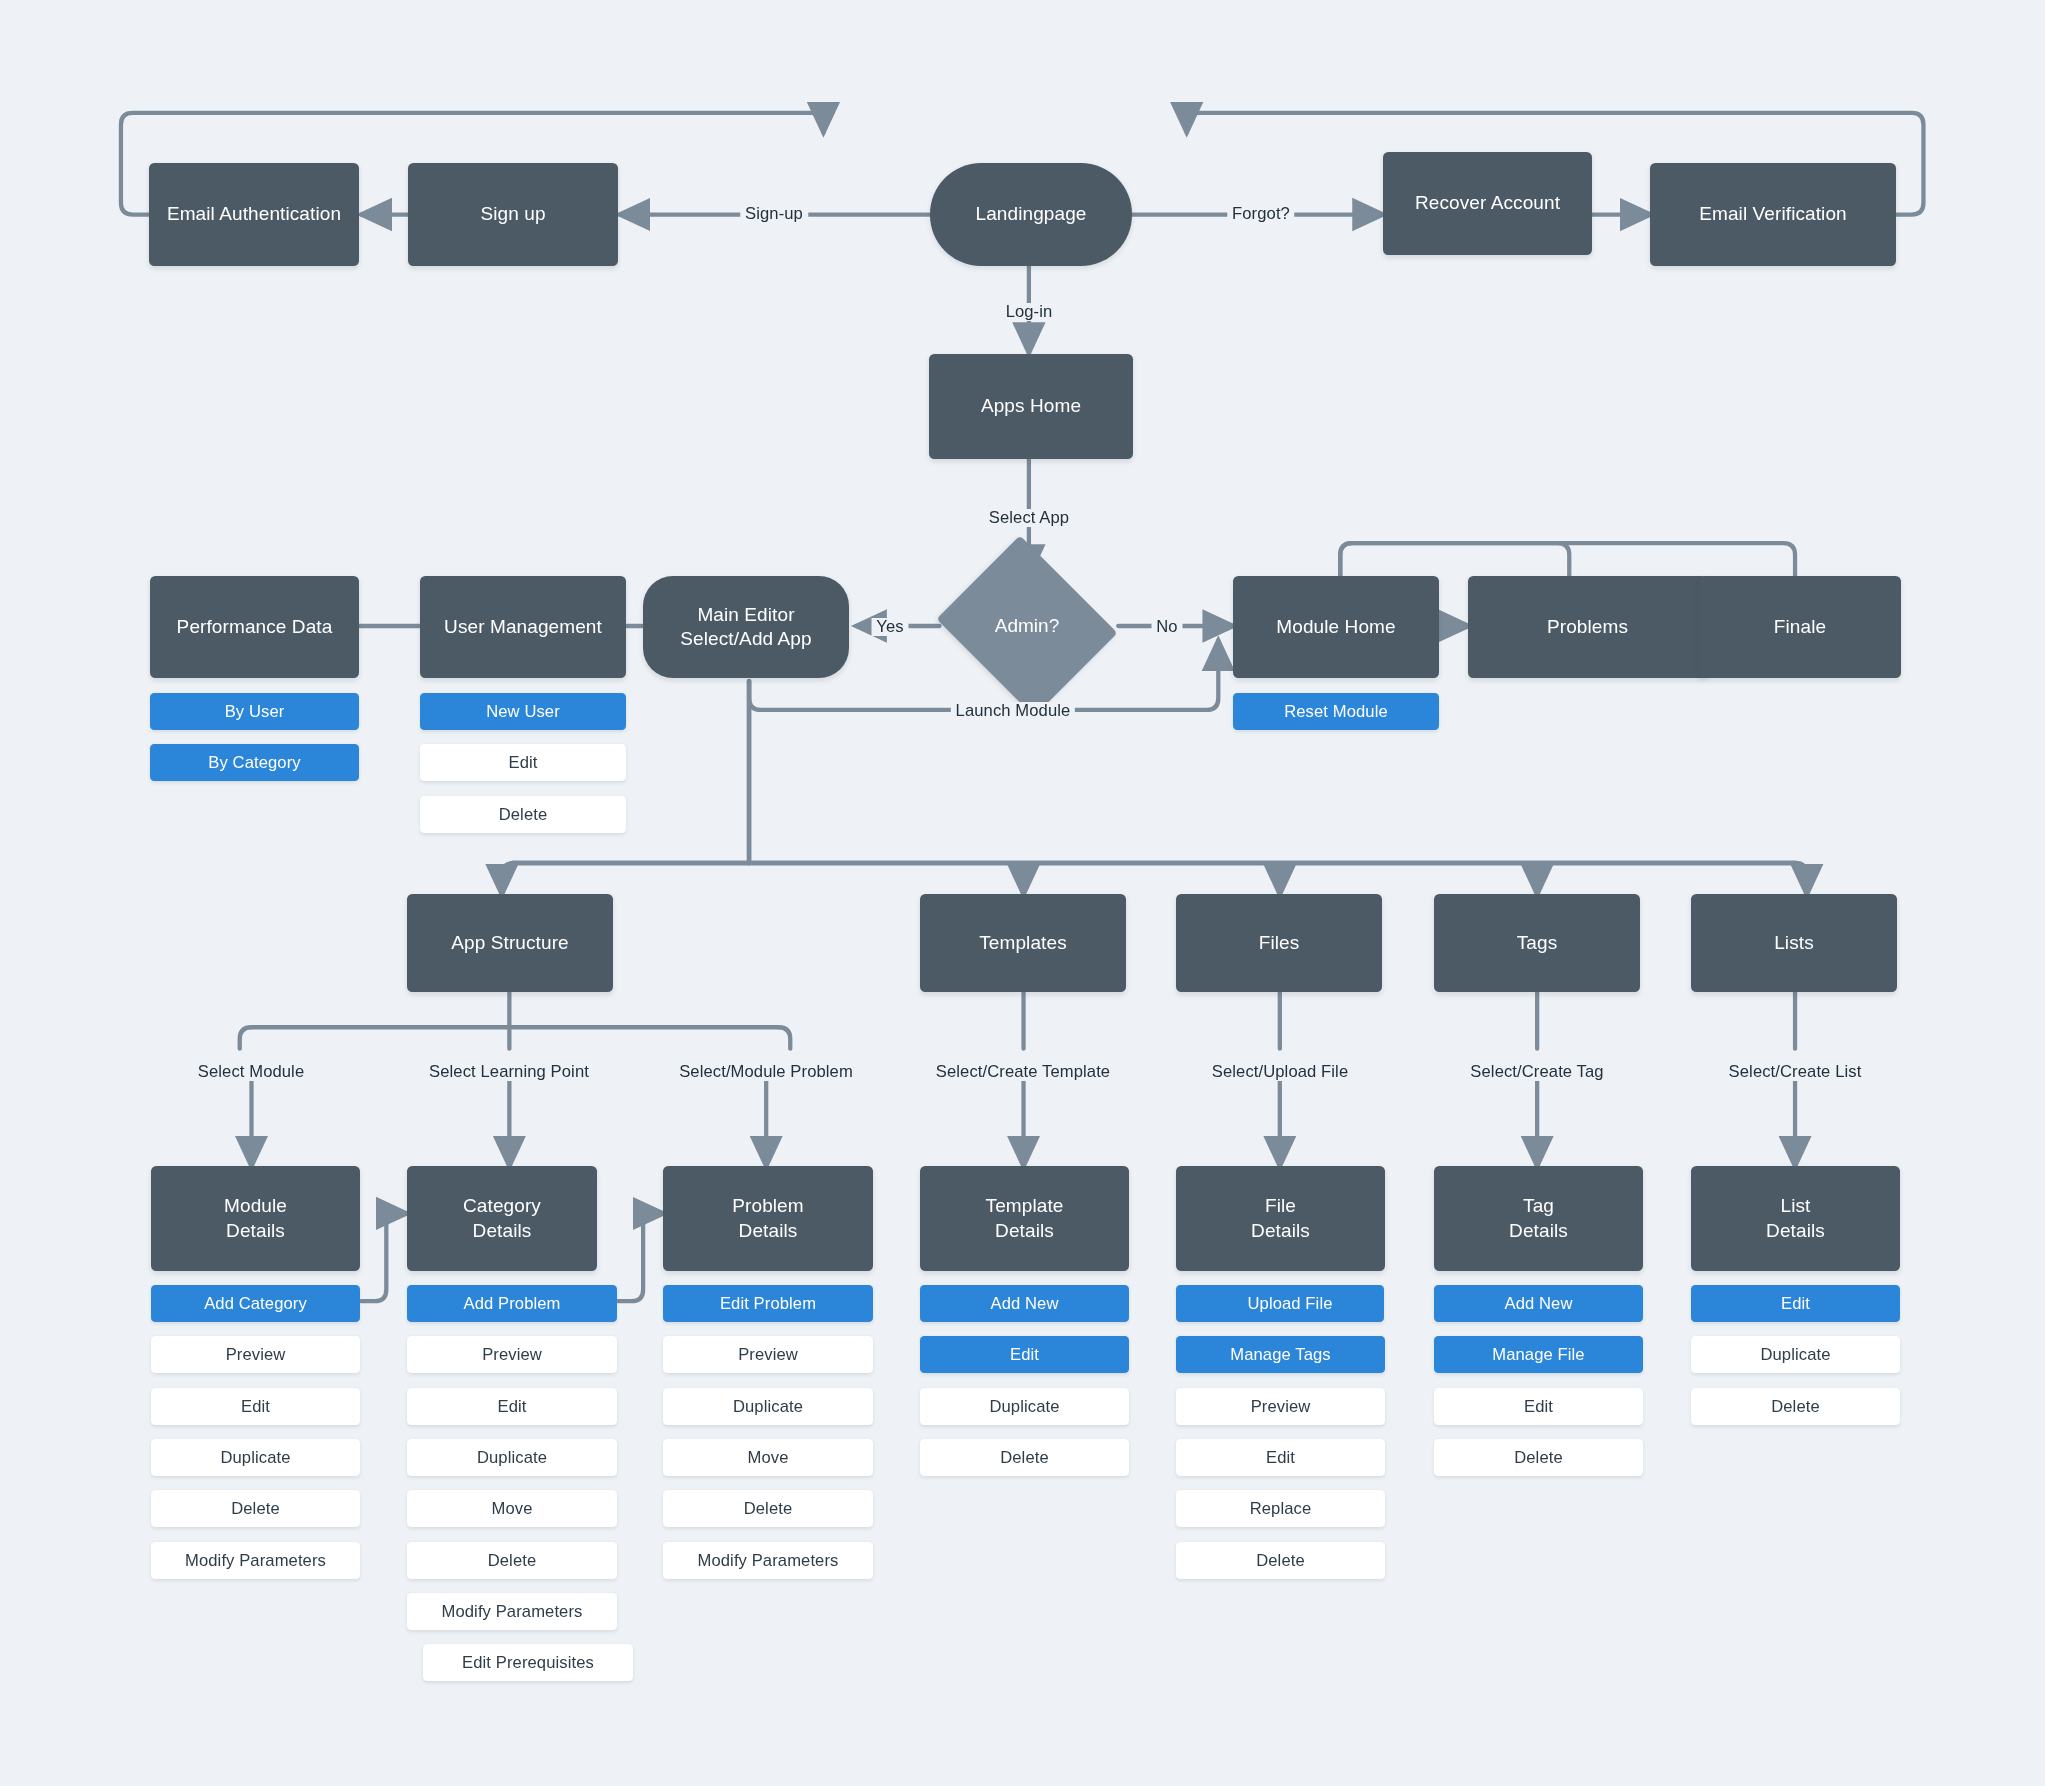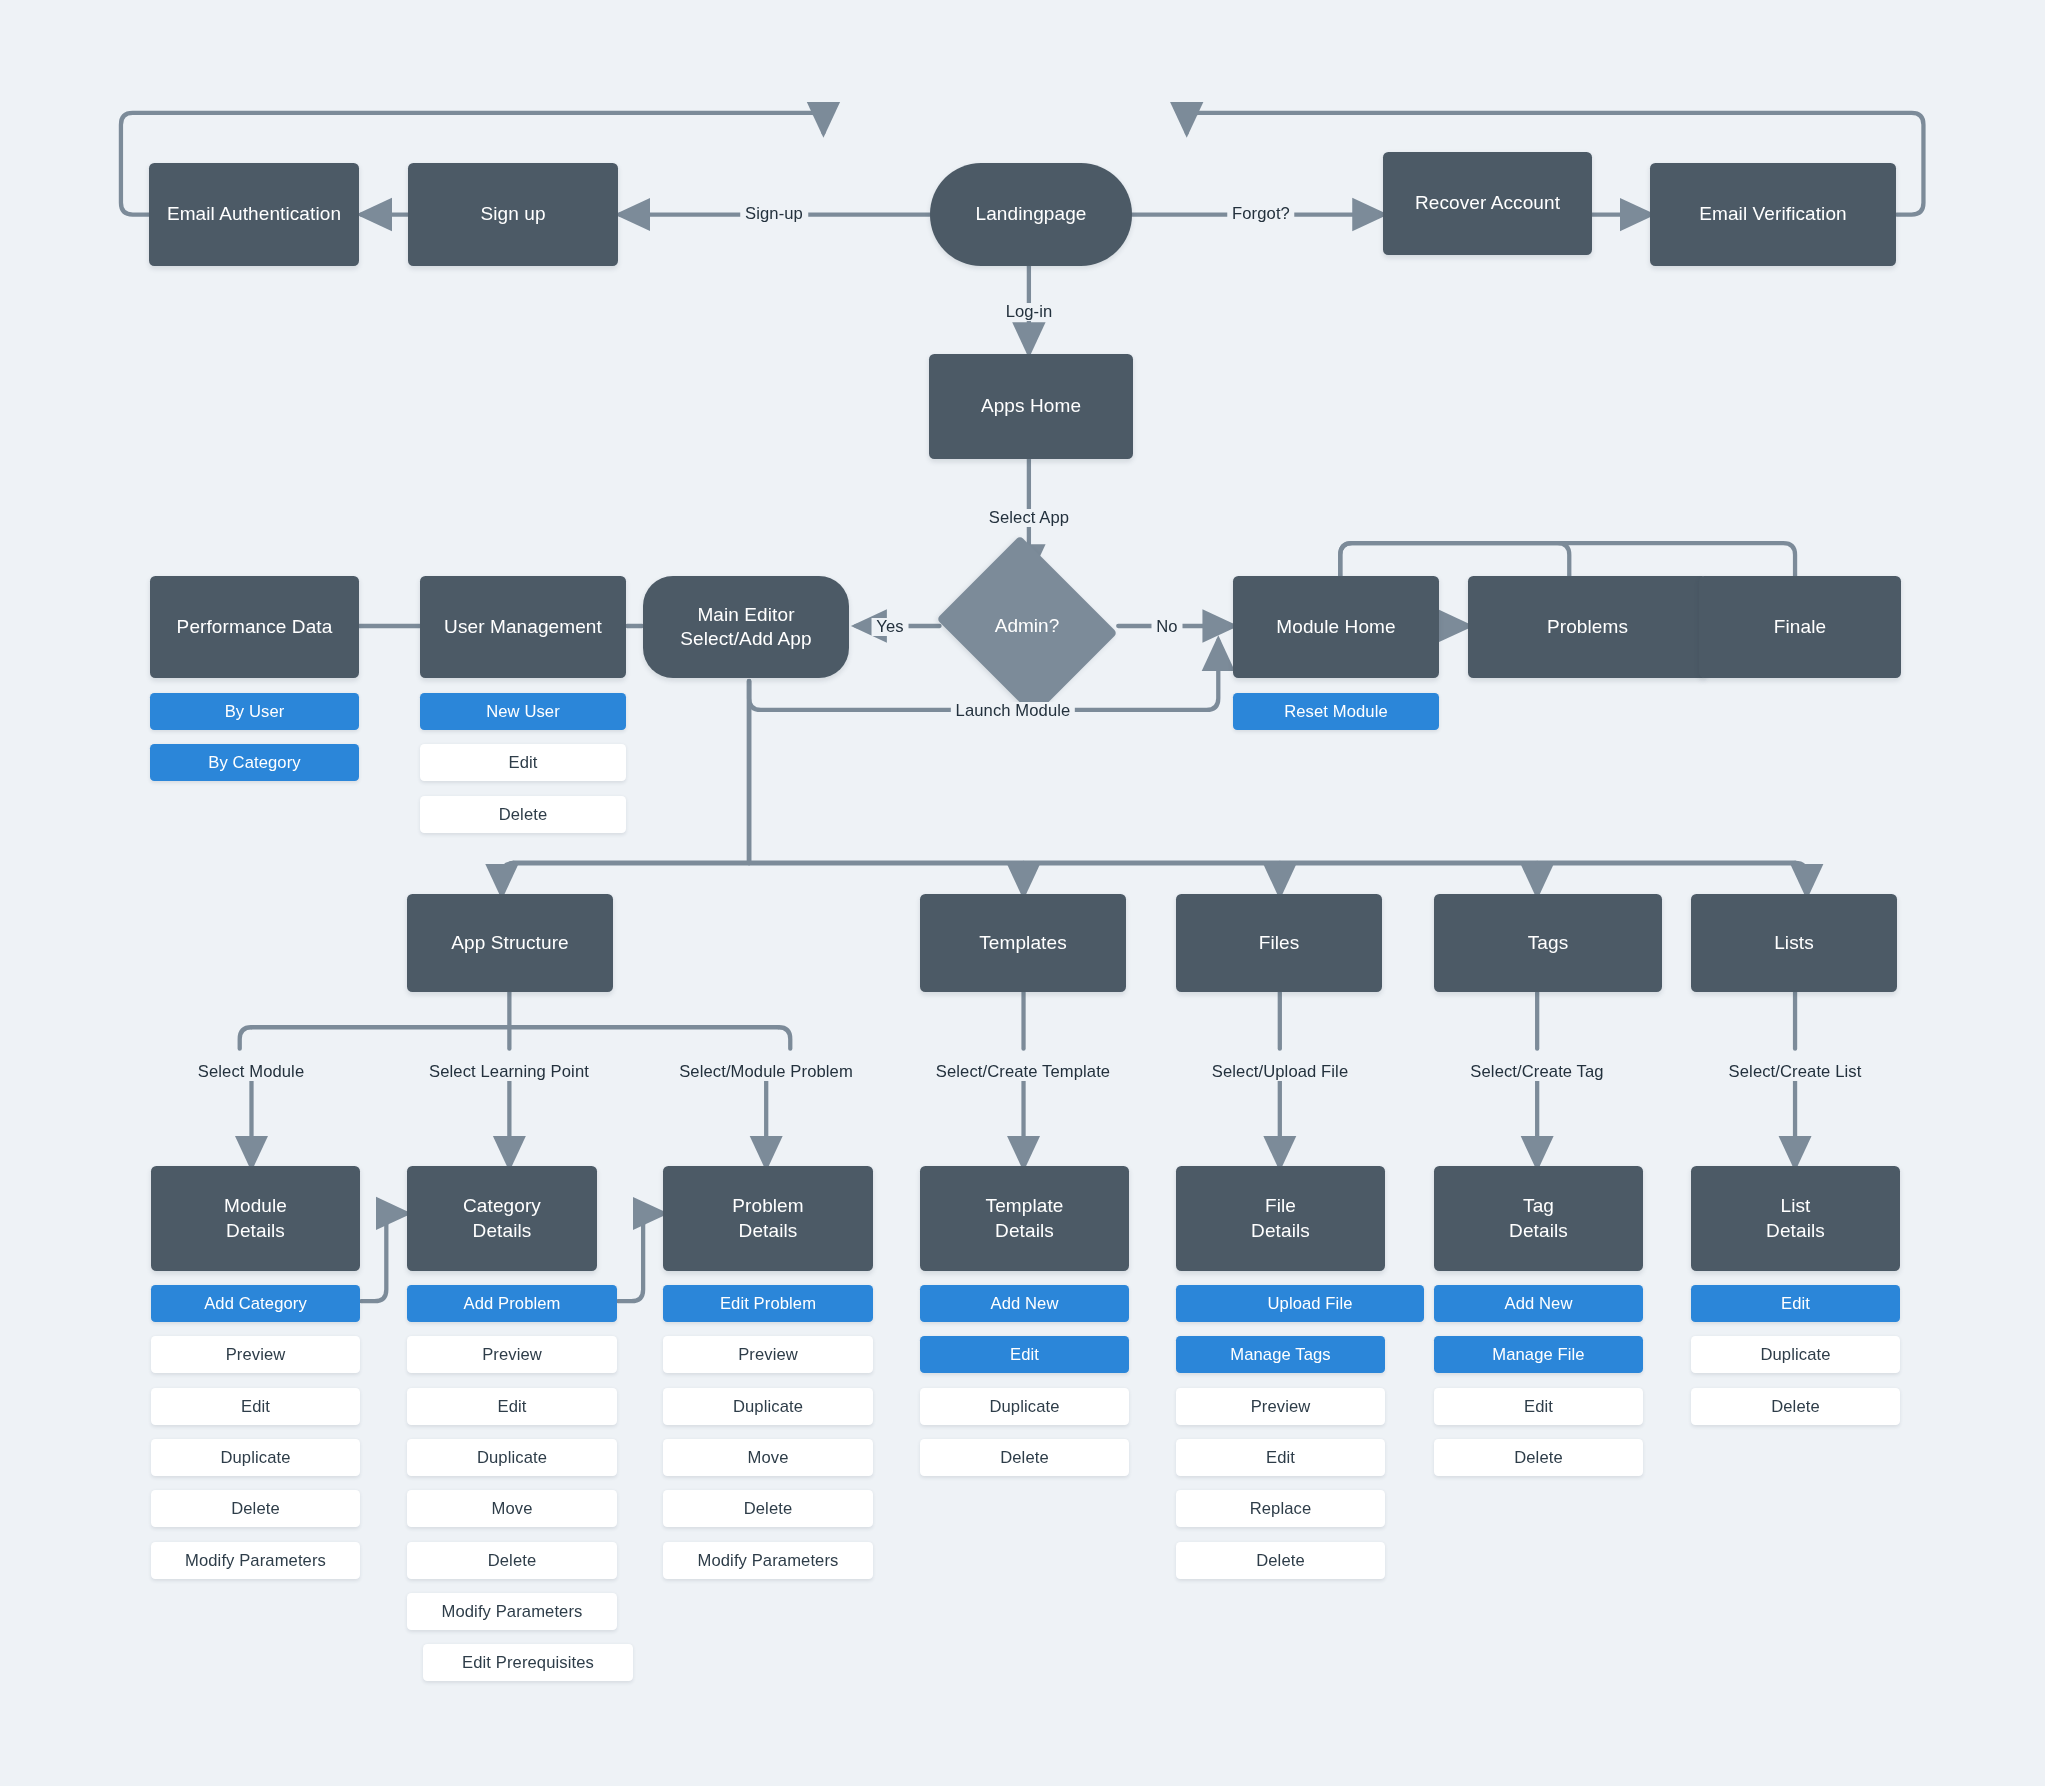--- a/index.html
+++ b/index.html
@@ -235,21 +235,21 @@
   <div style="position:absolute;left:1233px;top:693px;width:206px;">
       <div class="btn primary" style="left: 0px; top: 0px; width: 206px; height: 37px;">Reset Module</div>
     </div>
 
   <div class="node" style="left:407px; top:894px; width:206px; height:98px;">App Structure</div>
 
   <div class="node" style="left:920px; top:894px; width:206px; height:98px;">Templates</div>
 
   <div class="node" style="left:1176px; top:894px; width:206px; height:98px;">Files</div>
 
-  <div class="node" style="left:1434px; top:894px; width:228px; height:98px;">Tags</div>
+  <div class="node" style="left:1434px; top:894px; width:206px; height:98px;">Tags</div>
 
   <div class="node" style="left:1691px; top:894px; width:206px; height:98px;">Lists</div>
 
   <div class="elabel centered" style="left:251px; top:1063px;">Select Module</div>
   <div class="elabel centered" style="left:509px; top:1063px;">Select Learning Point</div>
   <div class="elabel centered" style="left:766px; top:1063px;">Select/Module Problem</div>
   <div class="elabel centered" style="left:1023px; top:1063px;">Select/Create Template</div>
   <div class="elabel centered" style="left:1280px; top:1063px;">Select/Upload File</div>
   <div class="elabel centered" style="left:1537px; top:1063px;">Select/Create Tag</div>
   <div class="elabel centered" style="left:1795px; top:1063px;">Select/Create List</div>
@@ -295,21 +295,21 @@
       <div class="btn ghost" style="left: 0px; top: 205px; width: 210px; height: 37px;">Delete</div>
       <div class="btn ghost" style="left: 0px; top: 257px; width: 210px; height: 37px;">Modify Parameters</div>
     </div>
   <div style="position:absolute;left:920px;top:1285px;width:209px;">
       <div class="btn primary" style="left: 0px; top: 0px; width: 209px; height: 37px;">Add New</div>
       <div class="btn primary" style="left: 0px; top: 51px; width: 209px; height: 37px;">Edit</div>
       <div class="btn ghost" style="left: 0px; top: 103px; width: 209px; height: 37px;">Duplicate</div>
       <div class="btn ghost" style="left: 0px; top: 154px; width: 209px; height: 37px;">Delete</div>
     </div>
   <div style="position:absolute;left:1176px;top:1285px;width:209px;">
-      <div class="btn primary" style="left: 0px; top: 0px; width: 248px; height: 37px; padding-left: 20px;">Upload File</div>
+      <div class="btn primary" style="left: 0px; top: 0px; width: 208px; height: 37px; padding-left: 20px;">Upload File</div>
       <div class="btn primary" style="left: 0px; top: 51px; width: 209px; height: 37px;">Manage Tags</div>
       <div class="btn ghost" style="left: 0px; top: 103px; width: 209px; height: 37px;">Preview</div>
       <div class="btn ghost" style="left: 0px; top: 154px; width: 209px; height: 37px;">Edit</div>
       <div class="btn ghost" style="left: 0px; top: 205px; width: 209px; height: 37px;">Replace</div>
       <div class="btn ghost" style="left: 0px; top: 257px; width: 209px; height: 37px;">Delete</div>
     </div>
   <div style="position:absolute;left:1434px;top:1285px;width:209px;">
       <div class="btn primary" style="left: 0px; top: 0px; width: 209px; height: 37px;">Add New</div>
       <div class="btn primary" style="left: 0px; top: 51px; width: 209px; height: 37px;">Manage File</div>
       <div class="btn ghost" style="left: 0px; top: 103px; width: 209px; height: 37px;">Edit</div>

